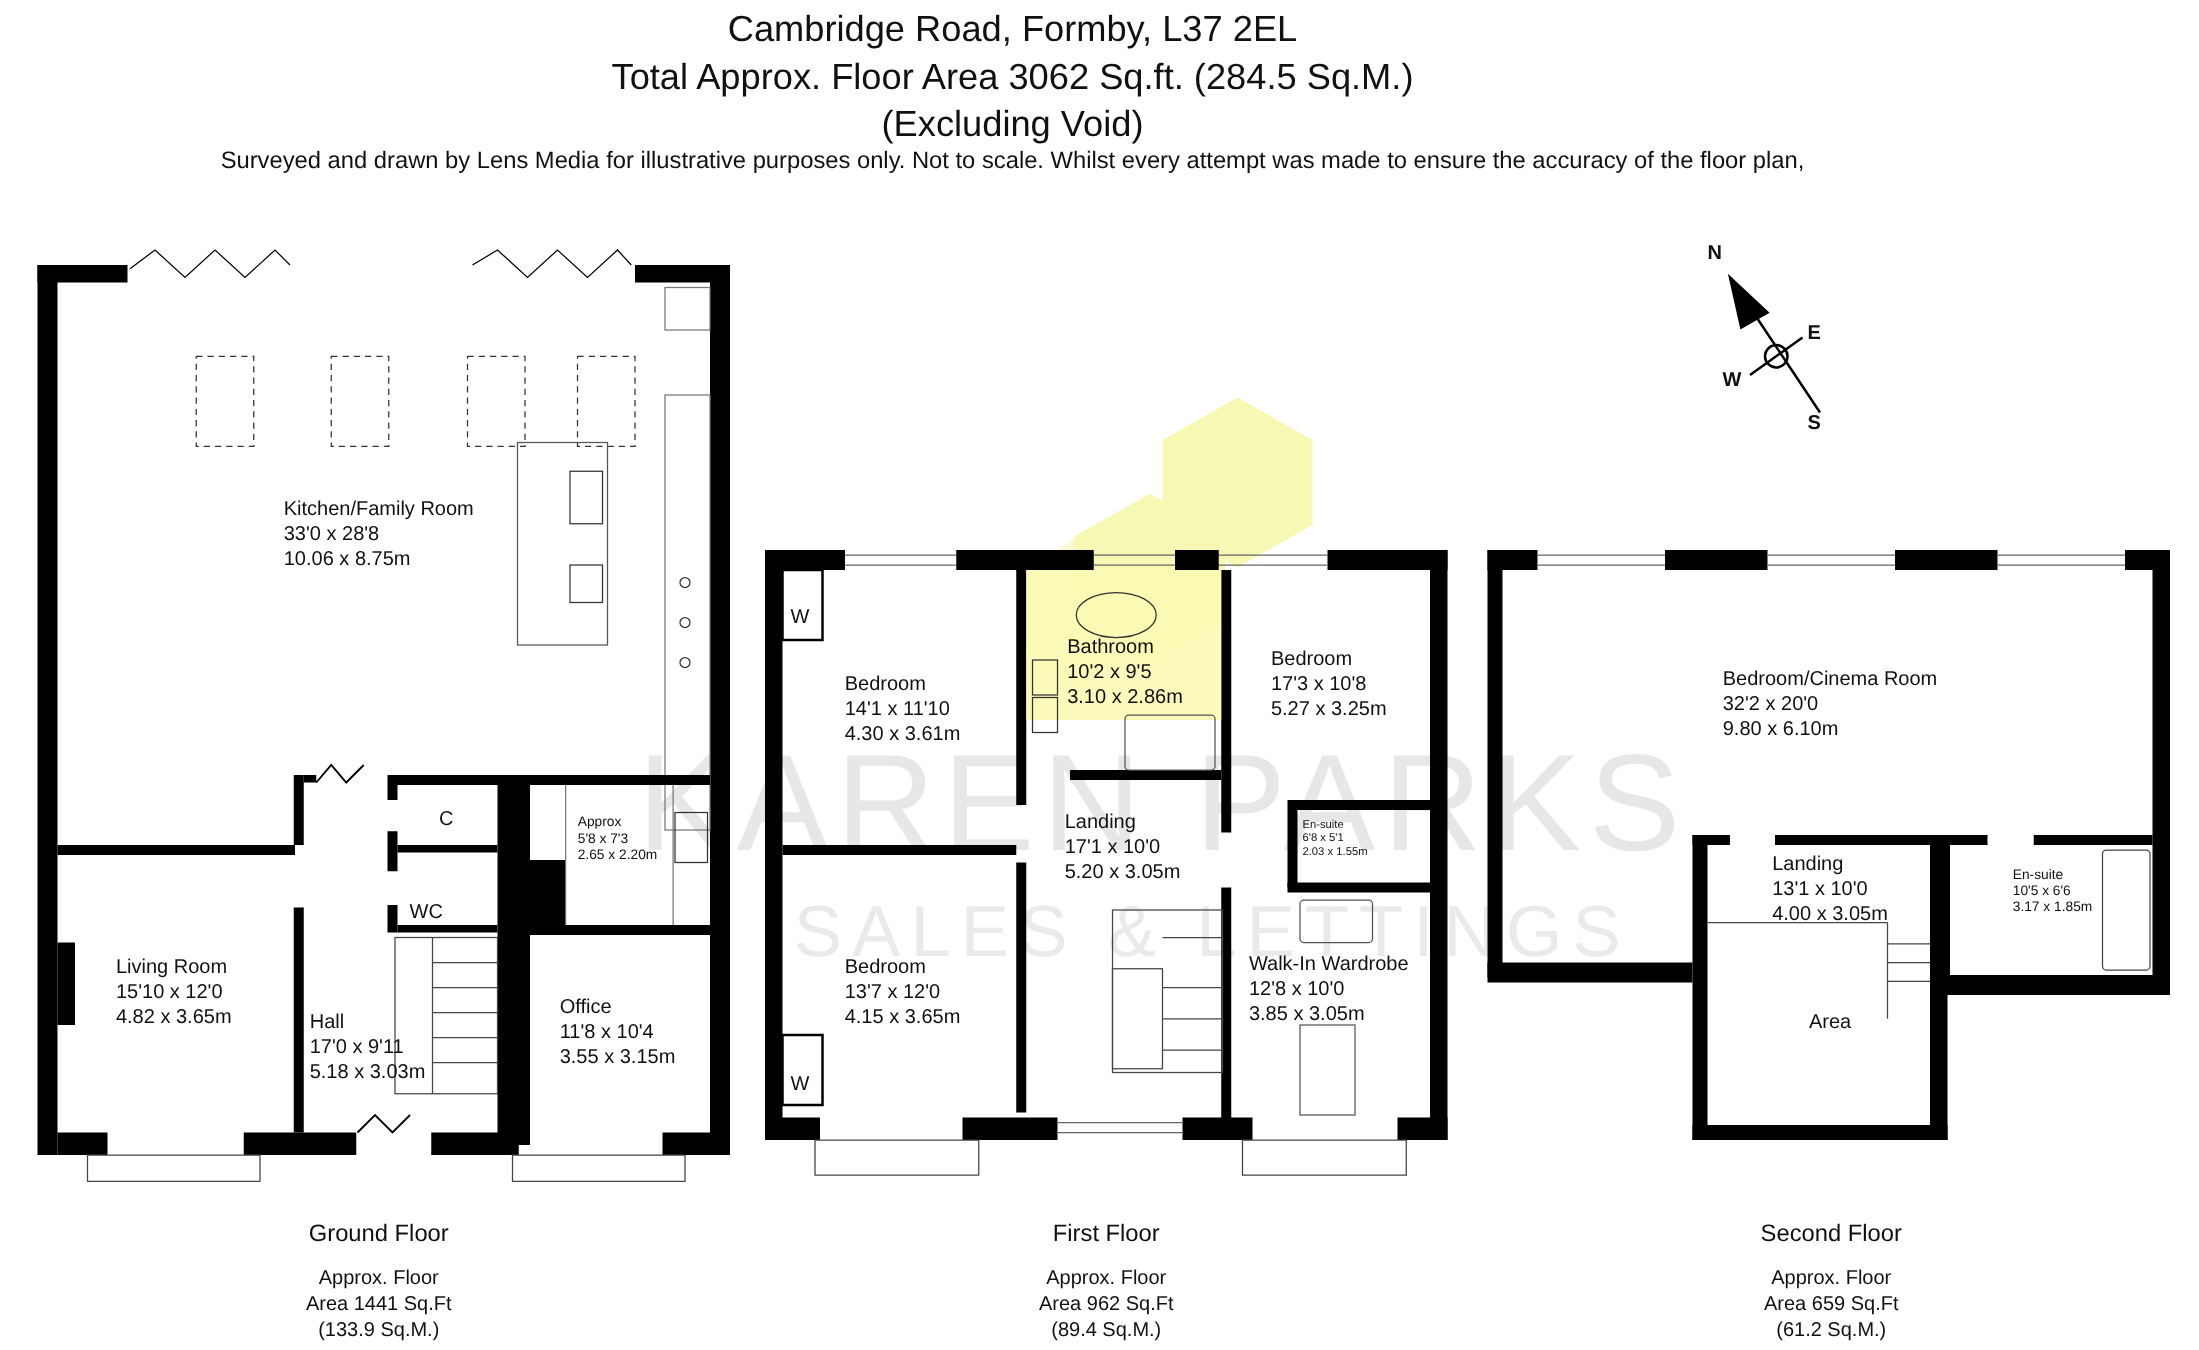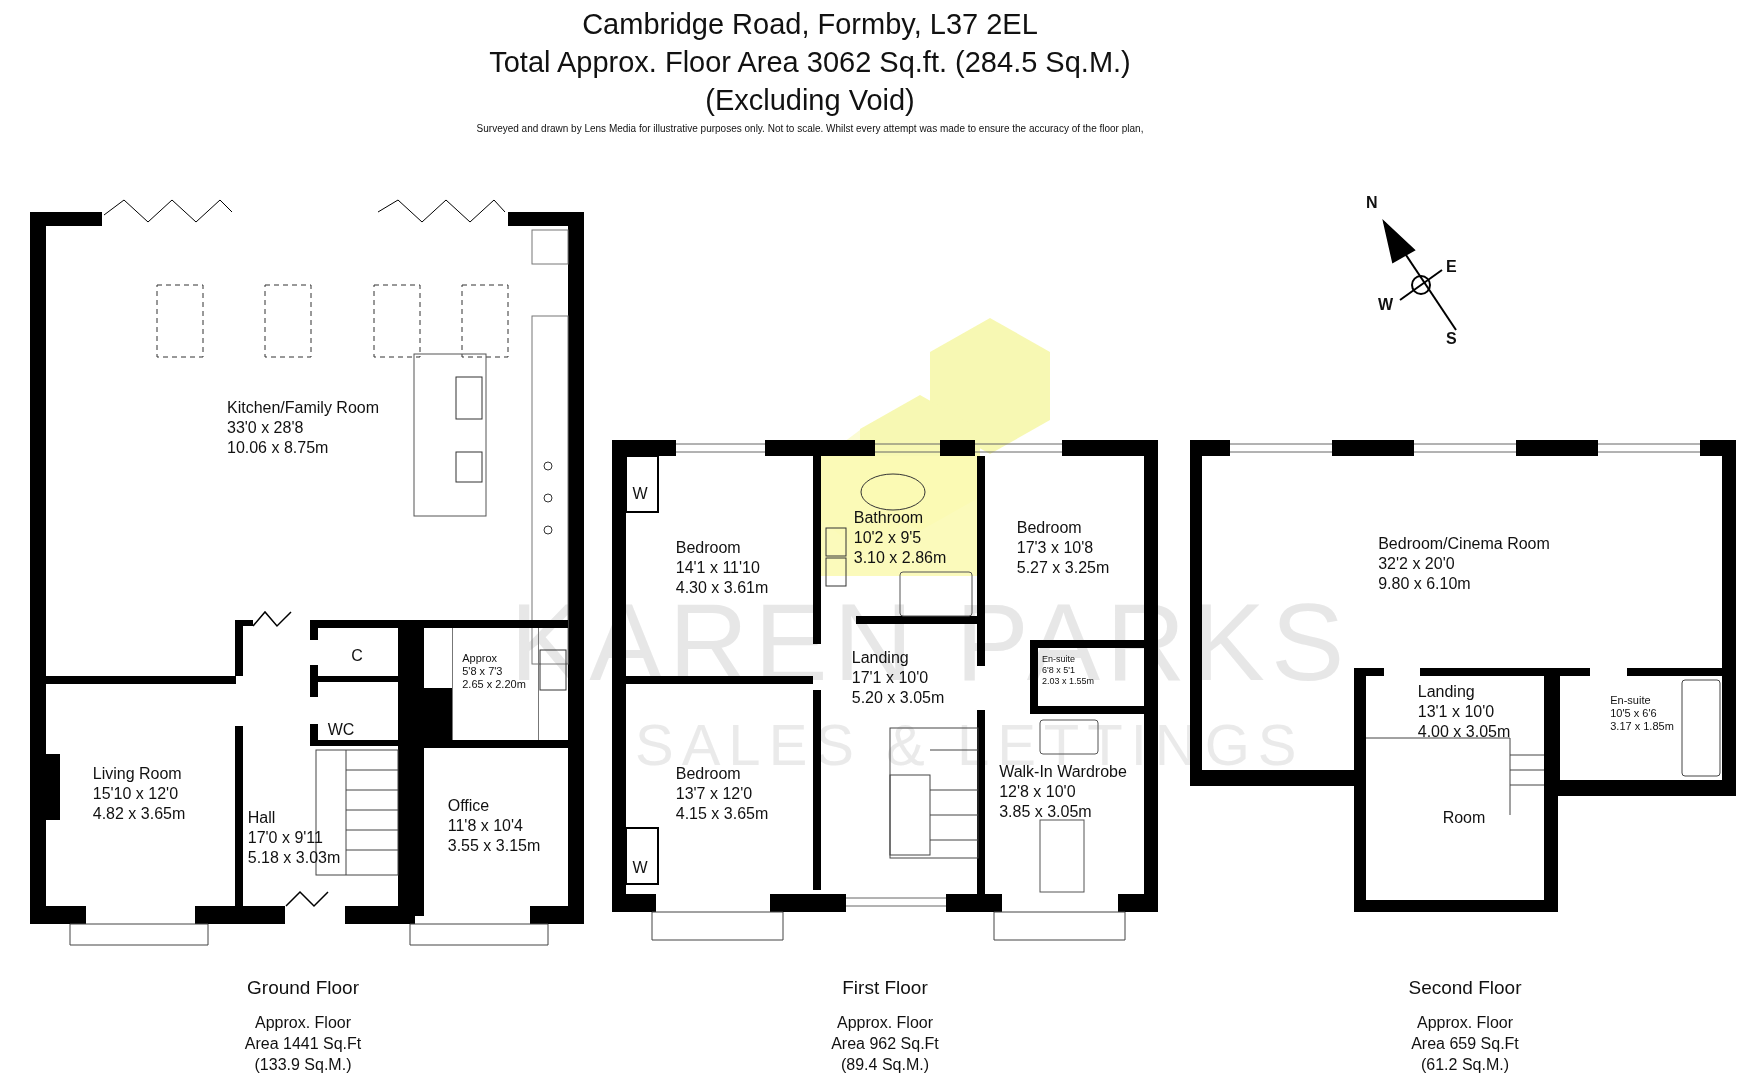--- a/index.html
+++ b/index.html
@@ -1,21 +1,21 @@
 <!DOCTYPE html>
 <html><head>
 <meta charset="utf-8">
 <style>
   html,body{margin:0;padding:0;background:#fff;}
   body{width:1759px;height:1080px;position:relative;overflow:hidden;font-family:"Liberation Sans",sans-serif;color:#111;}
   .hdr{position:absolute;left:0;width:1620px;text-align:center;}
   .t1{top:6px;font-size:29px;line-height:36px;}
   .t2{top:44px;font-size:29px;line-height:36px;}
   .t3{top:82px;font-size:29px;line-height:36px;}
-  .disc{top:120px;font-size:10px;line-height:17px;}
+  .disc{top:120px;font-size:19px;line-height:17px;}
   svg{position:absolute;left:0;top:0;}
   .lbl{position:absolute;text-align:left;font-size:16px;line-height:20px;transform:translateX(-50%);white-space:nowrap;}
   .lbl.sm{font-size:11px;line-height:13px;}
   .lbl.xs{font-size:9px;line-height:11px;}
   .lbl span{display:block;}
   .floor{position:absolute;text-align:center;transform:translateX(-50%);white-space:nowrap;}
   .floor .fname{font-size:19px;line-height:24px;margin-bottom:12px;}
   .floor .farea{font-size:16px;line-height:21px;}
   .compass-letter{position:absolute;font-size:16px;font-weight:bold;}
 </style>
@@ -297,21 +297,21 @@
   <span>Landing</span>
     <span>13'1 x 10'0</span>
     <span>4.00 x 3.05m</span>
 </div>
 <div class="lbl sm" style="left:1642px;top:694px;">
   <span>En-suite</span>
     <span>10'5 x 6'6</span>
     <span>3.17 x 1.85m</span>
 </div>
 <div class="lbl" style="left:1464px;top:808px;">
-    <span>Room</span>
+    <span>Area</span>
   </div>
 
 <div class="floor" style="left:303px;top:976px;">
   <div class="fname">Ground Floor</div>
   <div class="farea">Approx. Floor</div>
   <div class="farea">Area 1441 Sq.Ft</div>
   <div class="farea">(133.9 Sq.M.)</div>
 </div>
 <div class="floor" style="left:885px;top:976px;">
   <div class="fname">First Floor</div>

